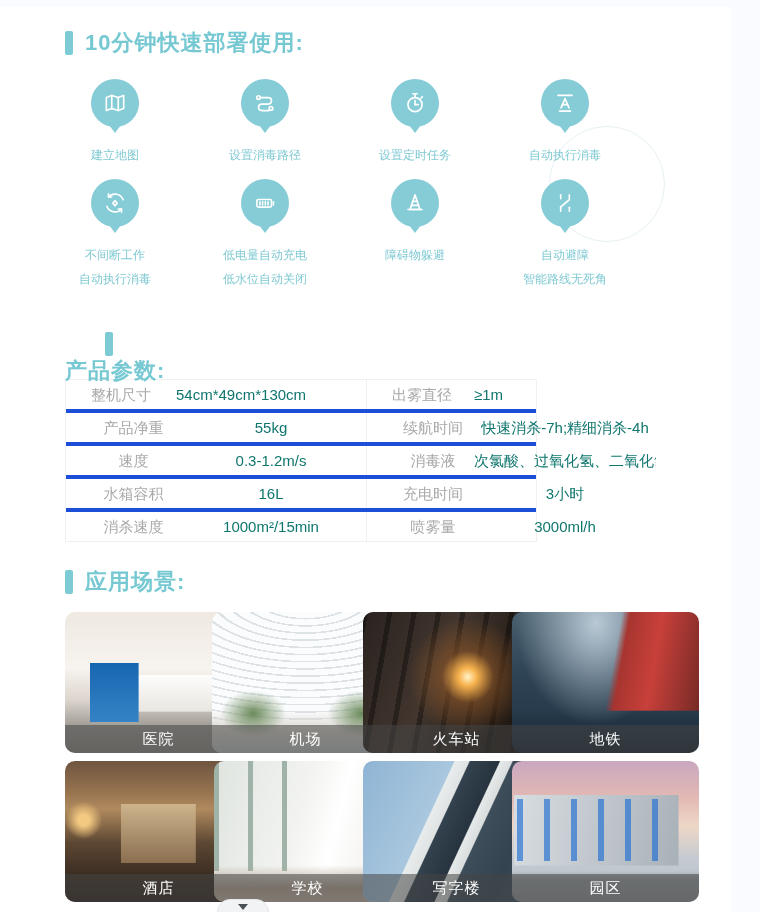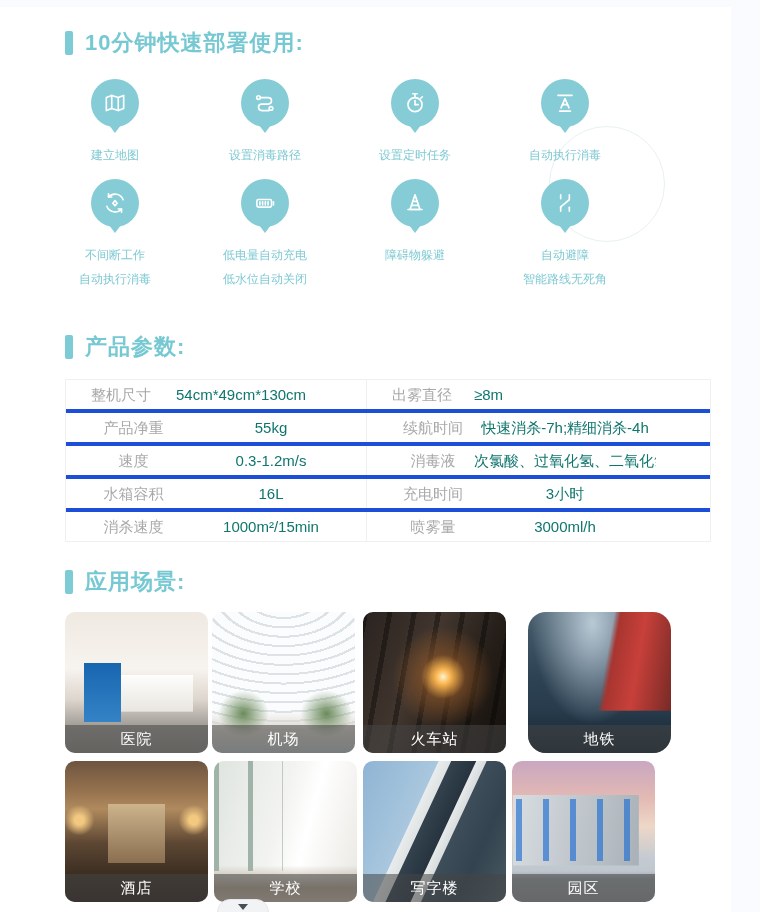--- a/index.html
+++ b/index.html
@@ -31,33 +31,33 @@
   .bubble::after{
     content:'';position:absolute;left:50%;bottom:-6px;transform:translateX(-50%);
     border:6px solid transparent;border-top:8px solid #85ccd6;border-bottom:0;
   }
   .bubble svg{width:26px;height:26px;}
   .flabel{margin-top:16px;text-align:center;color:#7fc9d3;font-size:12px;line-height:24px;}
   .flabel span{display:block;}
 
   
   .ptable{
-    position:absolute;left:65px;top:379px;width:646px;z-index:1;
+    position:absolute;left:65px;top:379px;width:472px;z-index:1;
     border:1px solid #f0f0f0;background:#fff;box-sizing:border-box;
   }
   .trow{display:grid;grid-template-columns:110px 190px 108px 182px;height:29px;}
   .trow + .trow{border-top:4px solid #1d4ed8;text-align:center;}
   .tcell{line-height:29px;font-size:15px;white-space:nowrap;overflow:hidden;}
   .tcell.lbl{color:#a9a9a9;padding-left:25px;}
   .tcell.val{color:#0f766e;}
   .tcell.rdiv{border-left:1px solid #f0f0f0;}
 
   
   .scene{
-    position:absolute;width:143px;height:141px;border-radius:10px;overflow:hidden;z-index:1;
+    position:absolute;width:143px;height:141px;border-radius:10px;overflow:hidden;z-index:1;padding-left:44px;
   }
   .scene .strip{
     position:absolute;left:0;right:0;bottom:0;height:28px;
     background:rgba(70,70,70,0.55);color:#ffffff;font-size:15px;
     display:flex;align-items:center;justify-content:center;letter-spacing:1px;
   }
 
   .sc-hospital{background:
     linear-gradient(#1766b0,#3583c6) no-repeat 18% 62%/26% 42%,
     linear-gradient(#fdfdfc,#e9e6e0) no-repeat 78% 60%/52% 26%,
@@ -225,31 +225,31 @@
         <path d="M8 15.5L16 9"></path>
       </svg>
     </div>
     <div class="flabel">
       <span>自动避障</span>
       <span>智能路线无死角</span>
     </div>
   </div>
 </div>
 
-<div class="sec-title" style="top:332px;">
+<div class="sec-title" style="top:332px;flex-direction:column;">
   <span class="bar"></span>
   <h2>产品参数:</h2>
 </div>
 
 <div class="ptable">
   <div class="trow">
     <div class="tcell lbl">整机尺寸</div>
     <div class="tcell val">54cm*49cm*130cm</div>
     <div class="tcell lbl rdiv">出雾直径</div>
-    <div class="tcell val">≥8m</div>
+    <div class="tcell val">≥1m</div>
   </div>
   <div class="trow">
     <div class="tcell lbl">产品净重</div>
     <div class="tcell val">55kg</div>
     <div class="tcell lbl rdiv">续航时间</div>
     <div class="tcell val">快速消杀-7h;精细消杀-4h</div>
   </div>
   <div class="trow">
     <div class="tcell lbl">速度</div>
     <div class="tcell val">0.3-1.2m/s</div>
@@ -277,21 +277,21 @@
 
 <div class="scene sc-hospital" style="left:65px;top:612px;">
   <div class="strip">医院</div>
 </div>
 <div class="scene sc-airport" style="left:212px;top:612px;">
   <div class="strip">机场</div>
 </div>
 <div class="scene sc-train" style="left:363px;top:612px;">
   <div class="strip">火车站</div>
 </div>
-<div class="scene sc-subway" style="left:528px;top:612px;border-radius:18px;">
+<div class="scene sc-subway" style="left:512px;top:612px;">
   <div class="strip">地铁</div>
 </div>
 <div class="scene sc-hotel" style="left:65px;top:761px;">
   <div class="strip">酒店</div>
 </div>
 <div class="scene sc-school" style="left:214px;top:761px;">
   <div class="strip">学校</div>
 </div>
 <div class="scene sc-office" style="left:363px;top:761px;">
   <div class="strip">写字楼</div>

